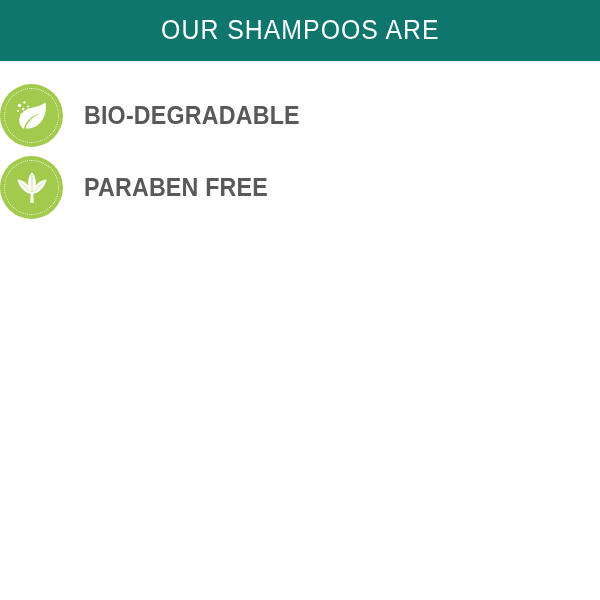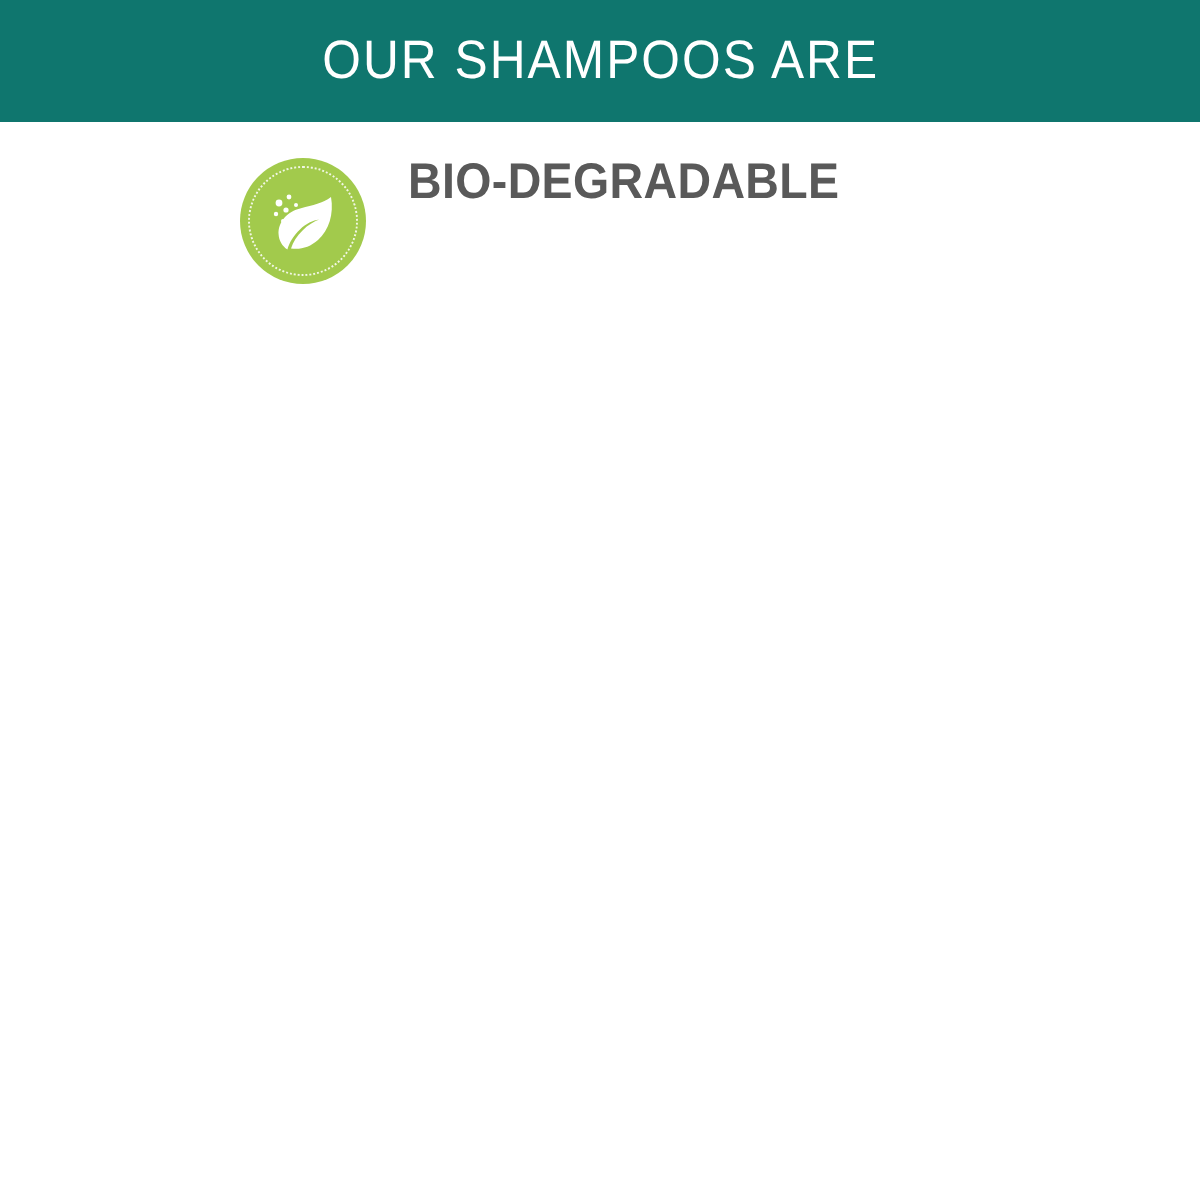--- a/index.html
+++ b/index.html
@@ -49,22 +49,21 @@
   .feature-list {
     flex: 1 1 auto;
     padding: 18px 0 0 0;
     display: flex;
     flex-direction: column;
   }
 
   .feature-row {
     height: 72px;
     display: flex;
-    align-items: flex-start;
-    padding-left: 120px;
+    align-items: center;
     box-sizing: border-box;
   }
 
   .badge {
     position: relative;
     width: 63px;
     height: 63px;
     border-radius: 50%;
     background: #a2ca4c;
     flex: 0 0 auto;
@@ -127,20 +126,44 @@
             <circle cx="15" cy="16.5" r="1.5" fill="#ffffff"></circle>
             <circle cx="9.5" cy="19.5" r="1.0" fill="#ffffff"></circle>
             <circle cx="19" cy="15" r="0.9" fill="#ffffff"></circle>
             <circle cx="13" cy="21.5" r="1.2" fill="#ffffff"></circle>
           </svg>
         </span>
       </div>
       <div class="feature-label">BIO-DEGRADABLE</div>
     </div>
 
+    <div class="feature-row">
+      <div class="badge">
+        <span>
+          <svg width="42" height="42" viewBox="0 0 42 42" aria-hidden="true">
+            <g fill="#ffffff">
+
+              <path d="M21 6c3.6 4.2 4.6 9.6 3.2 15-0.6 2.4-1.7 4.6-3.2 6.6-1.5-2-2.6-4.2-3.2-6.6-1.4-5.4-0.4-10.8 3.2-15z"></path>
+
+              <path d="M6.5 13.5c5.3 0.6 9.6 3.6 12.1 8.2 1.1 2 1.8 4.2 2 6.5-2.3-0.5-4.5-1.4-6.4-2.8-4.4-3.1-7-7.5-7.7-11.9z"></path>
+
+              <path d="M35.5 13.5c-0.7 4.4-3.3 8.8-7.7 11.9-1.9 1.4-4.1 2.3-6.4 2.8 0.2-2.3 0.9-4.5 2-6.5 2.5-4.6 6.8-7.6 12.1-8.2z"></path>
+
+              <path d="M20.2 22.5h1.6l1.1 14.2h-3.8z"></path>
+            </g>
+            <g stroke="#a2ca4c" stroke-width="0.7" fill="none" opacity="0.85">
+              <path d="M21 9v17"></path>
+              <path d="M9.5 16l10 10"></path>
+              <path d="M32.5 16l-10 10"></path>
+            </g>
+          </svg>
+        </span>
+      </div>
+      <div class="feature-label">PARABEN FREE</div>
+    </div>
 
 
 
 
 
 
   </div>
 </div>
 
 </body></html>

